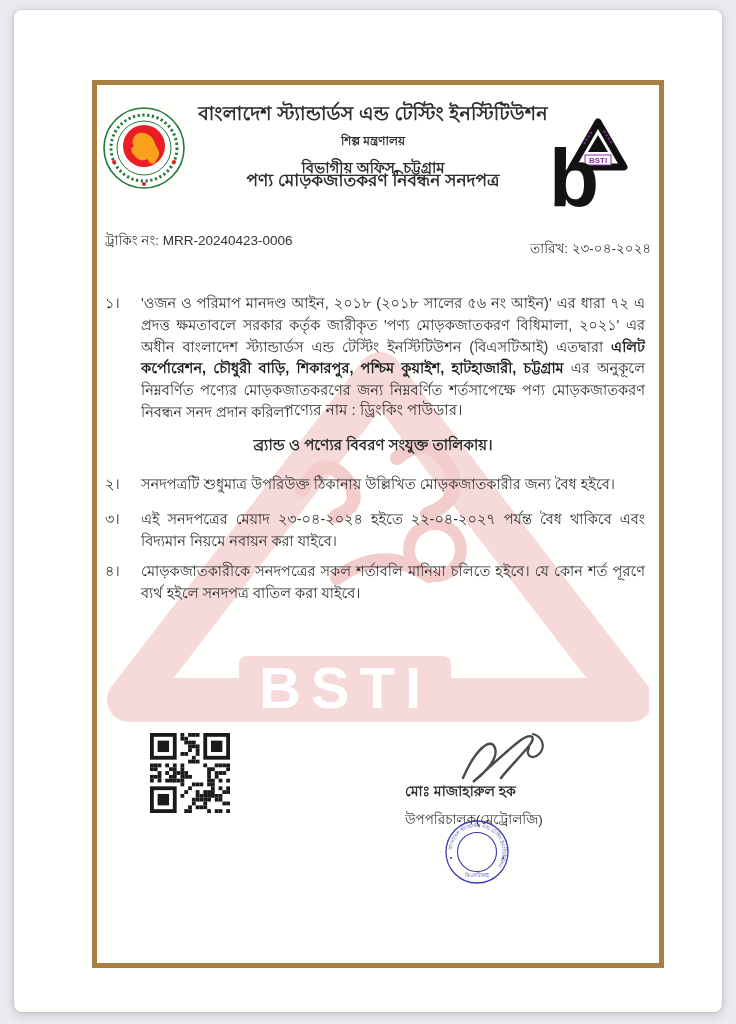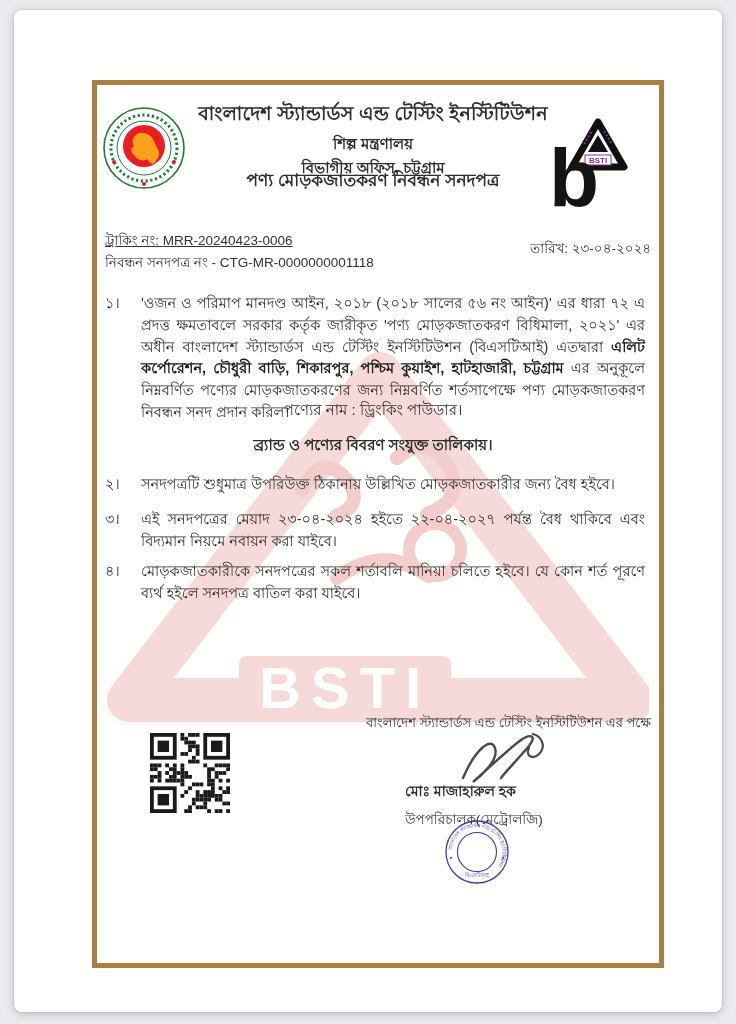--- a/index.html
+++ b/index.html
@@ -6,26 +6,26 @@
   .stage{position:relative;width:736px;height:1024px;background:#ebebef;
          font-family:"Liberation Sans",sans-serif;color:#2e2e2e;overflow:hidden;}
   .sheet{position:absolute;left:14px;top:10px;width:708px;height:1002px;background:#fffffe;
          border-radius:8px;box-shadow:0 2px 10px rgba(40,40,60,.25),0 0 0 1px rgba(0,0,0,.04);}
   .frame{position:absolute;left:78px;top:70px;width:562px;height:878px;border:5px solid #a97f44;}
   .abs{position:absolute;}
   .z1{z-index:2;}
   .wm{z-index:1;}
   .center-line{left:0;width:552px;text-align:center;}
   .org-name{top:14px;font-size:19px;font-weight:bold;letter-spacing:.2px;}
-  .ministry{top:47px;font-size:15px;font-weight:600;}
+  .ministry{top:47px;font-size:12px;font-weight:600;}
   .office{top:71px;font-size:15px;font-weight:600;}
   .doc-title{top:82px;font-size:17px;font-weight:bold;}
   .big-b{left:452px;top:52px;font-size:82px;font-weight:600;line-height:1;color:#141414;}
   .meta{font-size:13.5px;color:#333;}
-  .meta-tracking{left:8px;top:145px;text-decoration:underline;}
+  .meta-tracking{left:8px;top:145px;}
   .meta-cert{left:8px;top:167px;}
   .meta-date{right:8px;top:153px;}
   .clause{display:flex;left:8px;width:540px;font-size:14.5px;line-height:1.5;}
   .clause .num{flex:0 0 36px;}
   .clause .txt{flex:1;text-align:justify;}
   .c1{top:208px;}
   .product-line{top:313px;font-size:15px;font-weight:normal;}
   .brand-line{top:348px;font-size:15px;font-weight:bold;}
   .c2{top:389px;}
   .c3{top:424px;}
@@ -77,24 +77,20 @@
         <path d="M38,15 l8,13" stroke="#8b2fa0" stroke-width="2" stroke-dasharray="2,2"></path>
         <rect x="19" y="39" width="26" height="10" fill="#ffffff" stroke="#8b2fa0" stroke-width="1"></rect>
         <text x="32" y="47" text-anchor="middle" font-size="8" font-weight="bold" fill="#8b2fa0" font-family="Liberation Sans, sans-serif">BSTI</text>
       </svg>
 
       <div class="abs z1 big-b">b</div>
 
       <div class="abs z1 meta meta-tracking">
         <span>ট্রাকিং নং:</span>
         <span>MRR-20240423-0006</span>
-      </div>
-      <div class="abs z1 meta meta-cert">
-        <span>নিবন্ধন সনদপত্র নং -</span>
-        <span>CTG-MR-0000000001118</span>
       </div>
       <div class="abs z1 meta meta-date">
         <span>তারিখ:</span>
         <span>২৩-০৪-২০২৪</span>
       </div>
 
       <div class="abs z1 clause c1">
         <span class="num">১।</span>
         <span class="txt"><span>'ওজন ও পরিমাপ মানদণ্ড আইন, ২০১৮ (২০১৮ সালের ৫৬ নং আইন)' এর ধারা ৭২ এ প্রদত্ত ক্ষমতাবলে সরকার কর্তৃক জারীকৃত 'পণ্য মোড়কজাতকরণ বিধিমালা, ২০২১' এর অধীন বাংলাদেশ স্ট্যান্ডার্ডস এন্ড টেস্টিং ইনস্টিটিউশন (বিএসটিআই) এতদ্বারা </span><b class="comp">এলিট কর্পোরেশন, চৌধুরী বাড়ি, শিকারপুর, পশ্চিম কুয়াইশ, হাটহাজারী, চট্টগ্রাম</b><span> এর অনুকূলে নিম্নবর্ণিত পণ্যের মোড়কজাতকরণের জন্য নিম্নবর্ণিত শর্তসাপেক্ষে পণ্য মোড়কজাতকরণ নিবন্ধন সনদ প্রদান করিল।</span></span>
       </div>
@@ -238,21 +234,20 @@
           <rect x="1" y="1" width="5" height="5" fill="#ffffff"></rect>
           <rect x="2" y="2" width="3" height="3" fill="#1a1a1a"></rect>
           <rect x="14" y="0" width="7" height="7" fill="#1a1a1a"></rect>
           <rect x="15" y="1" width="5" height="5" fill="#ffffff"></rect>
           <rect x="16" y="2" width="3" height="3" fill="#1a1a1a"></rect>
           <rect x="0" y="14" width="7" height="7" fill="#1a1a1a"></rect>
           <rect x="1" y="15" width="5" height="5" fill="#ffffff"></rect>
           <rect x="2" y="16" width="3" height="3" fill="#1a1a1a"></rect>
         </svg>
 
-      <div class="abs z1 behalf">বাংলাদেশ স্ট্যান্ডার্ডস এন্ড টেস্টিং ইনস্টিটিউশন এর পক্ষে</div>
 
       <svg class="abs z1" style="left:358px;top:641px;" width="110" height="62" viewBox="0 0 110 62">
         <path d="M8,52 C20,24 36,10 40,22 C44,34 26,50 18,56 C32,44 52,24 66,14 C76,7 82,10 74,20 C64,32 52,44 46,52" fill="none" stroke="#4a4a4a" stroke-width="2.4" stroke-linecap="round"></path>
         <path d="M78,8 C86,10 92,20 84,28 C78,34 70,30 74,22" fill="none" stroke="#4a4a4a" stroke-width="2.2" stroke-linecap="round"></path>
       </svg>
 
       <div class="abs z1 sig-block">
         <div class="sig-name">মোঃ মাজাহারুল হক</div>
         <div class="sig-desg">উপপরিচালক(মেট্রোলজি)</div>
       </div>

